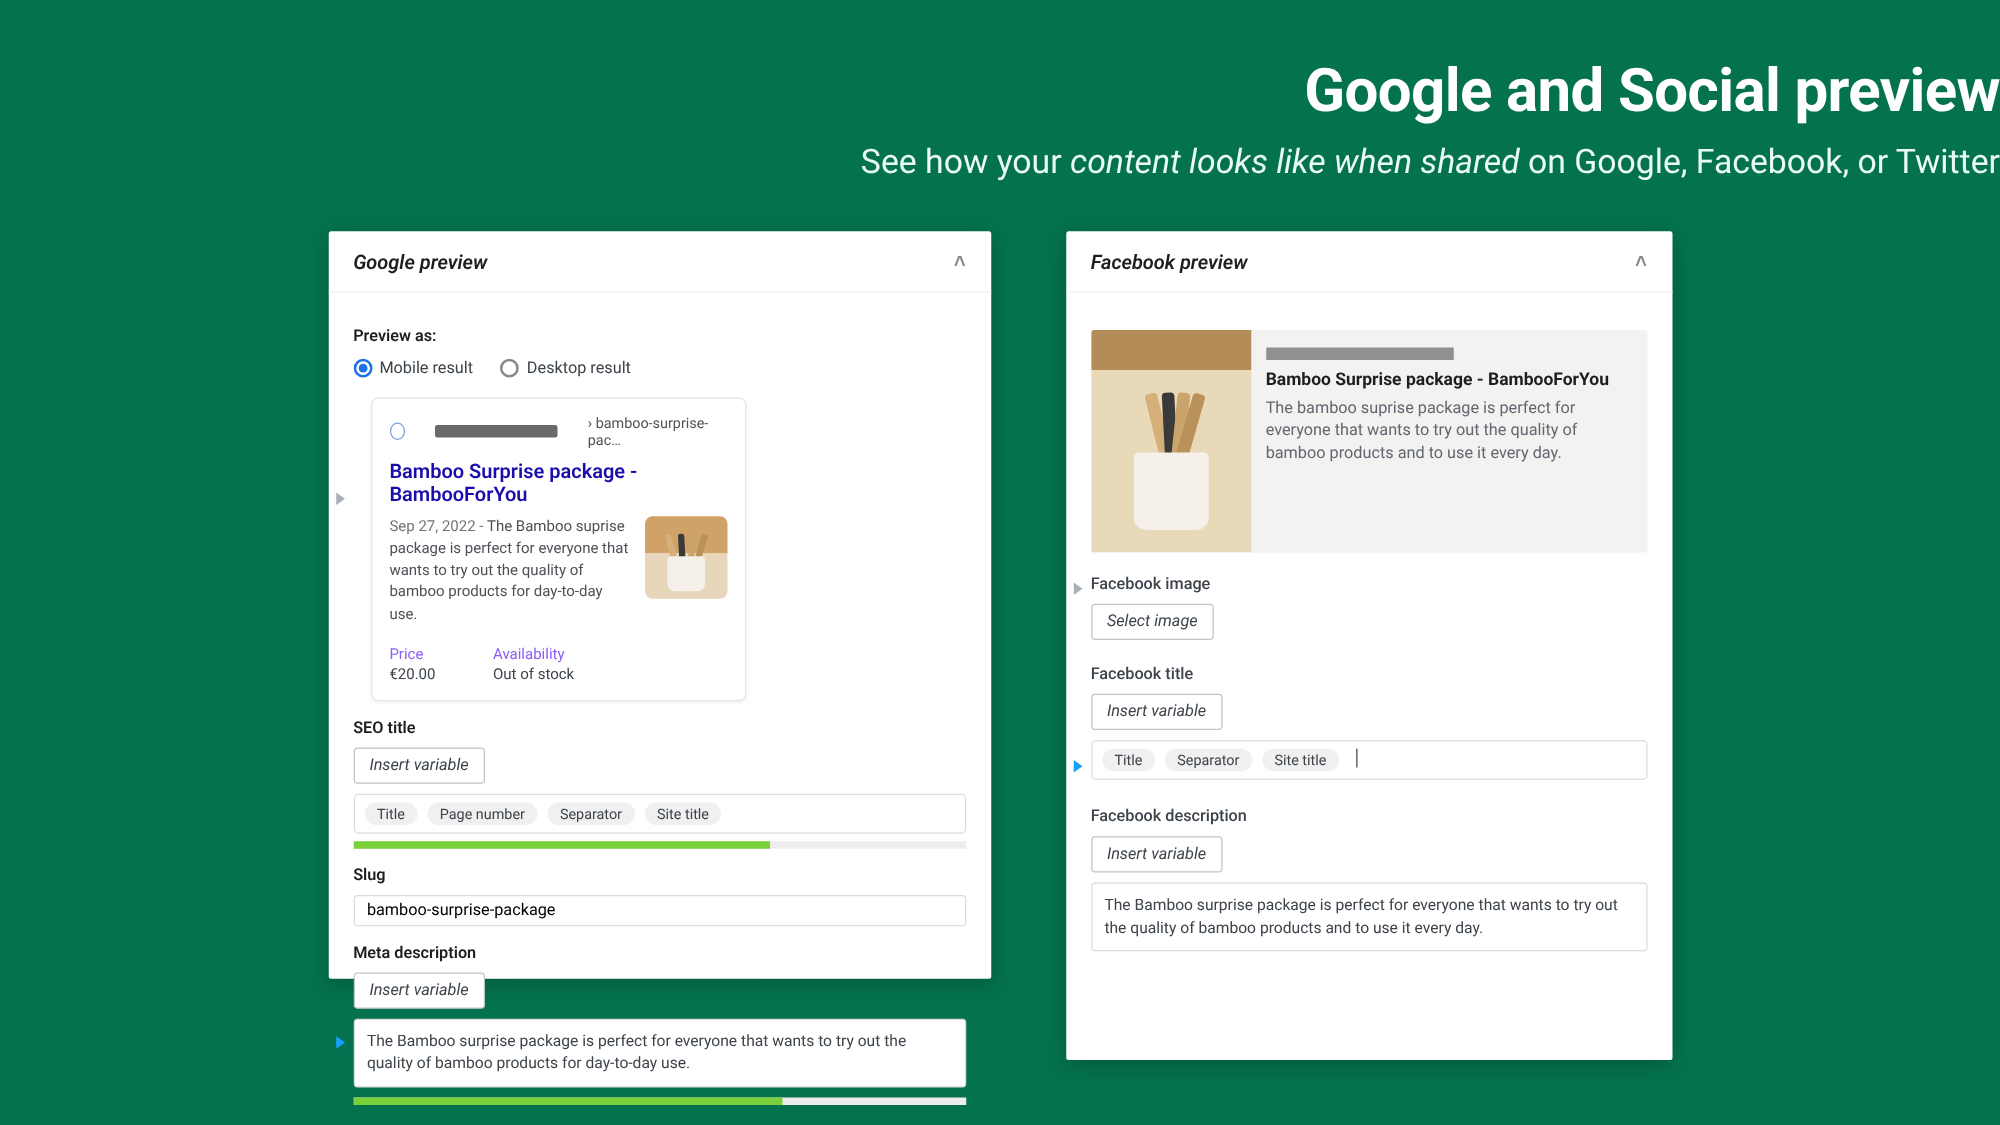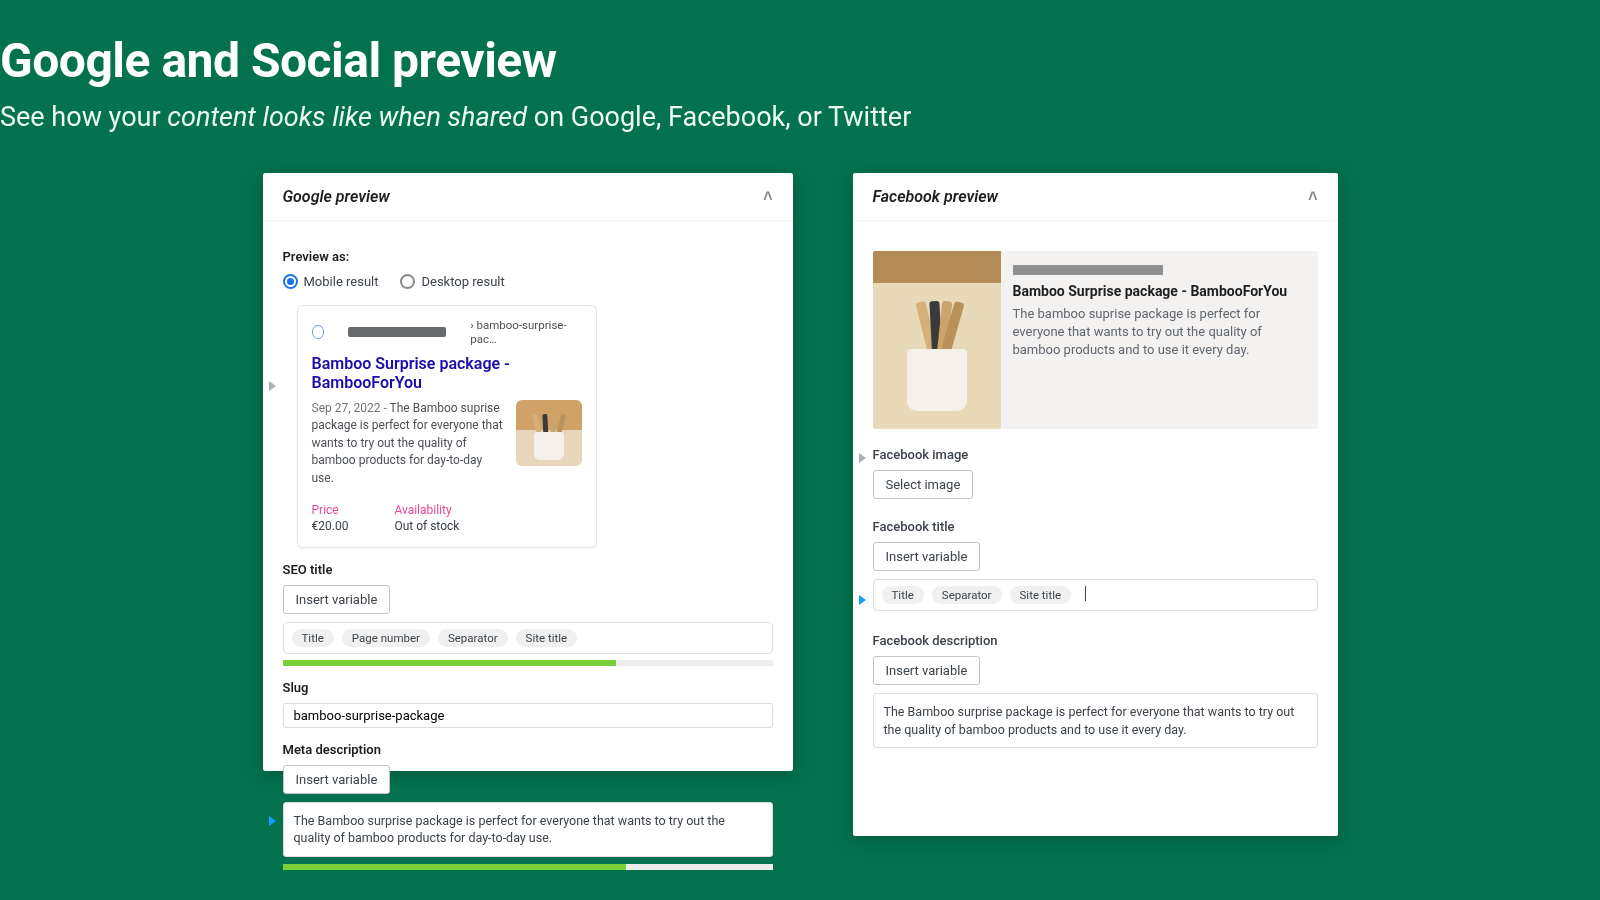--- a/index.html
+++ b/index.html
@@ -1,17 +1,17 @@
 <!DOCTYPE html>
 <html><head>
 <meta charset="utf-8">
 <style>
   html, body { margin:0; padding:0; font-family: -apple-system, BlinkMacSystemFont, "Segoe UI", Roboto, Arial, sans-serif; }
   .stage { background:#04724f; width:1600px; height:900px; position:relative; overflow:hidden; color:#fff; }
-  .hero { text-align:left; padding-top:32px; }
+  .hero { text-align:right; padding-top:44px; }
   .hero h1 { font-size:48px; font-weight:700; margin:0 0 12px; letter-spacing:-0.5px; }
   .hero .sub { font-size:27px; font-weight:400; color:#eafaf5; }
   .hero .sub em { font-style:italic; font-weight:400; }
   .panels { display:flex; justify-content:center; gap:60px; margin-top:40px; }
   .card { background:#fff; color:#3c434a; border-radius:2px; box-shadow:0 4px 18px rgba(0,0,0,.22); position:relative; }
   .card.google { width:530px; height:598px; }
   .card.fb { width:485px; height:663px; }
 
   .panel-head { display:flex; justify-content:space-between; align-items:center; padding:14px 20px; font-weight:600; font-size:16px; border-bottom:1px solid #f0f0f0; color:#1e1e1e;font-style:italic;}
   .panel-head .chev { color:#888; }
@@ -31,24 +31,24 @@
   .bar { height:10px; background:#68696b; border-radius:2px; }
   .serp-title { color:#1a0dab; font-size:16px; font-weight:600; margin-top:8px; }
   .serp-body { display:flex; gap:10px; margin-top:8px; }
   .serp-desc { font-size:12px; color:#4d5156; line-height:1.45; }
   .serp-date { color:#70757a; }
   .thumb { width:66px; height:66px; border-radius:6px; flex:0 0 66px; background:linear-gradient(180deg,#d0a268 0 45%, #e7d6b9 45% 100%); position:relative; overflow:hidden;}
   .cup { position:absolute; bottom:6px; left:50%; transform:translateX(-50%); width:30px; height:28px; background:#f5f1ea; border-radius:3px 3px 6px 6px; }
   .stick { position:absolute; bottom:26px; width:5px; height:26px; border-radius:2px; }
   .s1{left:50%;margin-left:-14px;background:#d6b07a;transform:rotate(-14deg);} .s2{left:50%;margin-left:-6px;background:#3a3a3a;transform:rotate(-3deg);} .s3{left:50%;margin-left:2px;background:#caa46a;transform:rotate(6deg);} .s4{left:50%;margin-left:9px;background:#b8925a;transform:rotate(16deg);}
   .meta-row { display:flex; gap:46px; margin-top:16px; font-size:12px; }
-  .meta-row .h { color:#ec4899; }
+  .meta-row .h { color:#8b5cf6; }
   .meta-row .v { color:#3c434a; margin-top:2px; }
 
-  .btn { display:inline-block; border:1px solid #c3c4c7; background:#fff; padding:6px 12px; border-radius:3px; font-size:13px; color:#3c434a; cursor:pointer; margin-top:8px;}
+  .btn { display:inline-block; border:1px solid #c3c4c7; background:#fff; padding:6px 12px; border-radius:3px; font-size:13px; color:#3c434a; cursor:pointer; margin-top:8px;font-style:italic;}
   .input-like { border:1px solid #dcdcde; border-radius:4px; padding:6px 8px; margin-top:8px; position:relative; background:#fff;}
   .chips { display:flex; gap:8px; }
   .chip { background:#f0f0f1; border-radius:10px; padding:2px 10px; font-size:11.5px; color:#3c434a;}
   .caret { display:inline-block; width:1px; height:15px; background:#444; vertical-align:middle; margin-left:6px; }
   .progress { height:6px; background:#ededed; margin-top:6px; position:relative;}
   .progress .fill { height:100%; background:#7ad03a;}
   .slug-inp { width:100%; border:1px solid #dcdcde; border-radius:3px; font-size:13px; padding:4px 10px; box-sizing:border-box; margin-top:8px; font-family:inherit;}
   .meta-ta { width:100%; border:1px solid #dcdcde; border-radius:3px; font-size:12.5px; padding:9px 10px; box-sizing:border-box; margin-top:8px; color:#3c434a; line-height:1.4; font-family:inherit; resize:none;}
 
   .side-arrow { position:absolute; left:-14px; width:0;height:0; border-top:5px solid transparent; border-bottom:5px solid transparent; }

